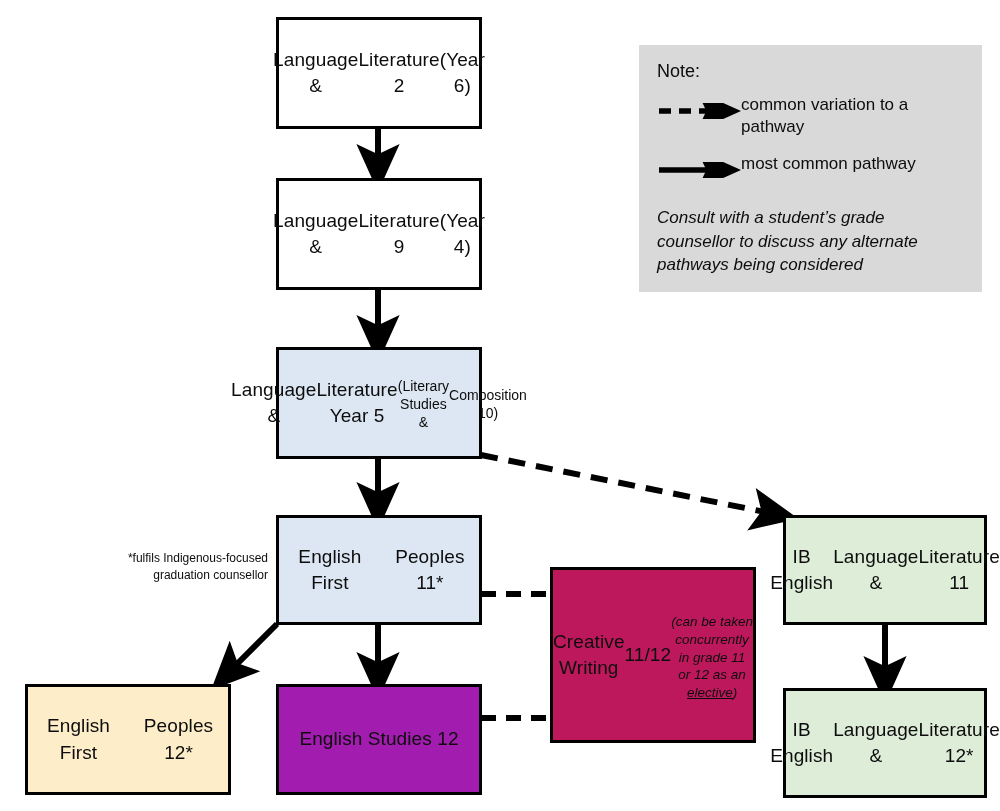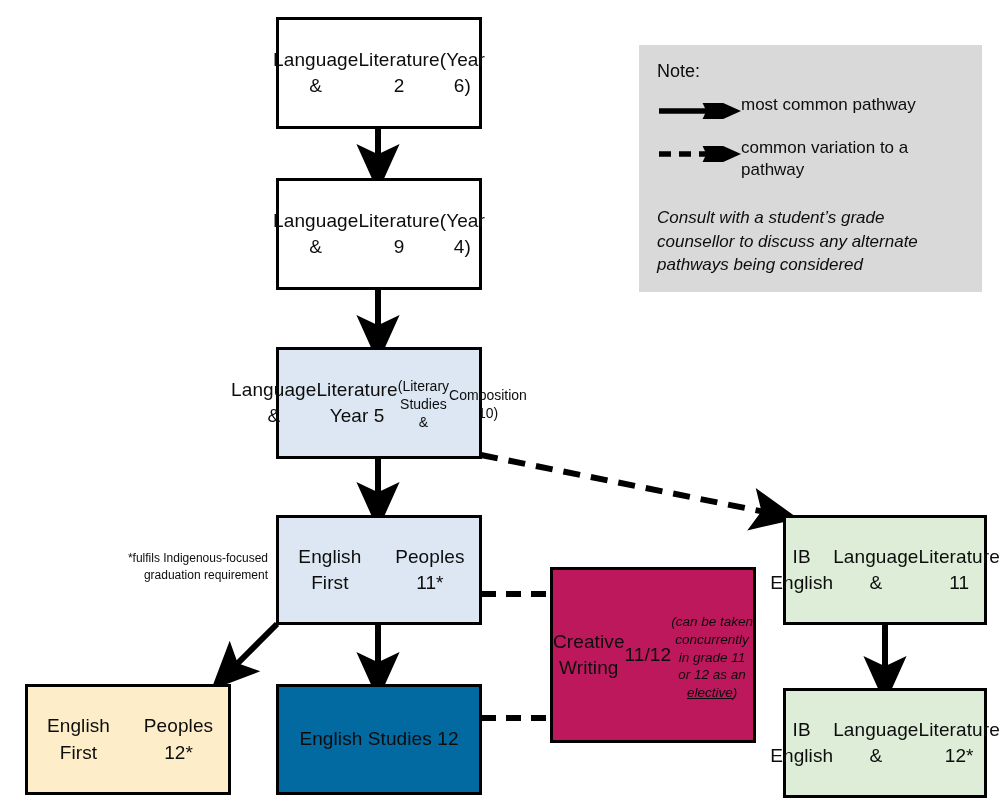--- a/index.html
+++ b/index.html
@@ -146,21 +146,21 @@
   <div class="node" style="left:276px; top:515px; width:206px; height:110px; background:#dce7f3;">
     <div class="ttl">English First</div>
     <div class="ttl">Peoples 11*</div>
   </div>
 
   <div class="node" style="left:25px; top:684px; width:206px; height:111px; background:#fdeec9;">
     <div class="ttl">English First</div>
     <div class="ttl">Peoples 12*</div>
   </div>
 
-  <div class="node" style="left:276px; top:684px; width:206px; height:111px; background:#0369a1;">
+  <div class="node" style="left:276px; top:684px; width:206px; height:111px; background:#a21caf;">
     <div class="ttl">English Studies 12</div>
   </div>
 
   <div class="node" style="left:550px; top:567px; width:206px; height:176px; background:#be185d;">
     <div class="ttl">Creative Writing</div>
     <div class="ttl">11/12</div>
     <div class="sub-it">
       <span>(can be taken concurrently in grade 11 or 12 as an </span><u>elective</u><span>)</span>
     </div>
   </div>
@@ -172,50 +172,50 @@
   </div>
 
   <div class="node" style="left:783px; top:688px; width:204px; height:110px; background:#ddedd8;">
     <div class="ttl">IB English</div>
     <div class="ttl">Language &amp;</div>
     <div class="ttl">Literature 12*</div>
   </div>
 
   <div class="side-note" style="left:60px; top:550px; width:208px;">
     <div>*fulfils Indigenous-focused</div>
-    <div>graduation requirement</div>
+    <div>graduation counsellor</div>
   </div>
 
   <div class="note-panel" style="left:639px; top:45px; width:343px; height:247px;">
     <div class="note-title">Note:</div>
+
+    <div class="legend-row">
+      <div class="legend-key">
+        <svg width="84" height="16" viewBox="0 0 84 16">
+          <defs>
+            <marker id="ah3" markerWidth="9" markerHeight="9" refX="4.4" refY="4.5" orient="auto" markerUnits="strokeWidth">
+              <path d="M0.4,0.9 L8.4,4.5 L0.4,8.1 L2.1,4.5 Z" fill="#000000"></path>
+            </marker>
+          </defs>
+          <line x1="2" y1="8" x2="62" y2="8" stroke="#000000" stroke-width="5.5" stroke-dasharray="12,8" marker-end="url(#ah3)"></line>
+        </svg>
+      </div>
+      <div class="legend-label">common variation to a pathway</div>
+    </div>
 
     <div class="legend-row">
       <div class="legend-key">
         <svg width="84" height="16" viewBox="0 0 84 16">
           <defs>
             <marker id="ah2" markerWidth="9" markerHeight="9" refX="4.4" refY="4.5" orient="auto" markerUnits="strokeWidth">
               <path d="M0.4,0.9 L8.4,4.5 L0.4,8.1 L2.1,4.5 Z" fill="#000000"></path>
             </marker>
           </defs>
           <line x1="2" y1="8" x2="62" y2="8" stroke="#000000" stroke-width="5.5" marker-end="url(#ah2)"></line>
         </svg>
       </div>
       <div class="legend-label">most common pathway</div>
     </div>
 
-    <div class="legend-row">
-      <div class="legend-key">
-        <svg width="84" height="16" viewBox="0 0 84 16">
-          <defs>
-            <marker id="ah3" markerWidth="9" markerHeight="9" refX="4.4" refY="4.5" orient="auto" markerUnits="strokeWidth">
-              <path d="M0.4,0.9 L8.4,4.5 L0.4,8.1 L2.1,4.5 Z" fill="#000000"></path>
-            </marker>
-          </defs>
-          <line x1="2" y1="8" x2="62" y2="8" stroke="#000000" stroke-width="5.5" stroke-dasharray="12,8" marker-end="url(#ah3)"></line>
-        </svg>
-      </div>
-      <div class="legend-label">common variation to a pathway</div>
-    </div>
-
     <div class="note-body">Consult with a student’s grade counsellor to discuss any alternate pathways being considered</div>
   </div>
 
 </div>
 
 </body></html>

